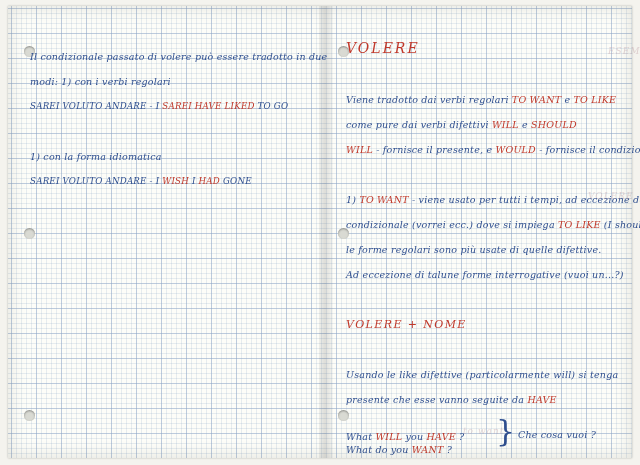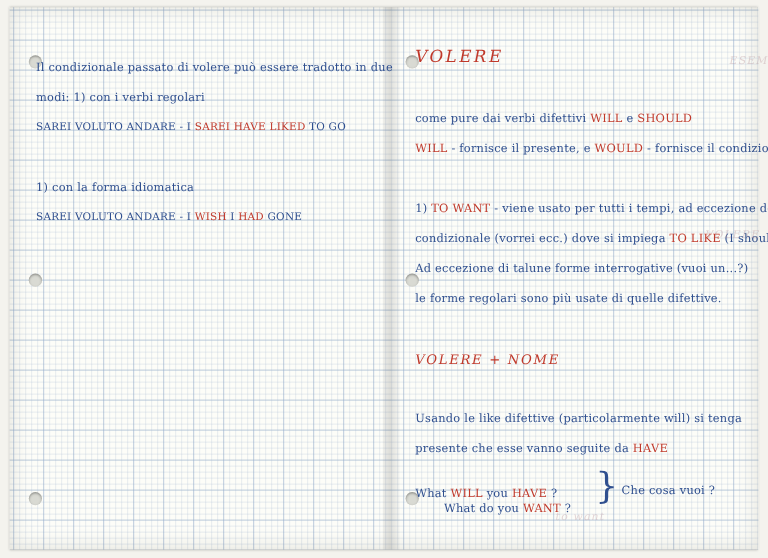--- a/index.html
+++ b/index.html
@@ -58,38 +58,39 @@
   .hole.r1{left:330px;top:40px}
   .hole.r2{left:330px;top:222px}
   .hole.r3{left:330px;top:404px}
 
   .col{position:absolute;}
   .left{left:22px;top:38px;width:280px;}
   .right{left:338px;top:28px;width:288px;}
 
   .hand{
     font-family:"DejaVu Serif", serif;
+    font-style:italic;
     letter-spacing:.2px;
     white-space:nowrap;
   }
   .blue{color:#2f4f8f;}
   .red{color:#c0392b;}
   .ln{line-height:25px;height:25px;font-size:9.5px;}
   .ln.small{font-size:8.7px;}
   .title{
     font-size:14px;letter-spacing:2px;color:#c0392b;
     font-family:"DejaVu Serif", serif;font-style:italic;
   }
   .sub{
     font-size:11px;letter-spacing:1.4px;color:#c0392b;
     font-family:"DejaVu Serif", serif;font-style:italic;
   }
   .pairwrap{position:relative;height:50px;}
   .pairwrap .l1x{position:absolute;top:12px;left:0;}
-  .pairwrap .l2x{position:absolute;top:25px;left:0;margin-left:24px;}
+  .pairwrap .l2x{position:absolute;top:25px;left:0;}
   .pairwrap .brc{position:absolute;left:150px;top:4px;font-size:30px;color:#2f4f8f;
     font-family:"DejaVu Serif",serif;line-height:1;}
   .pairwrap .trans{position:absolute;left:172px;top:10px;}
   .ghost{
     position:absolute;color:rgba(180,140,150,.35);font-size:9px;
     font-family:"DejaVu Serif",serif;font-style:italic;white-space:nowrap;margin-left:25px;
   }
 </style>
 </head>
 <body>
@@ -125,38 +126,41 @@
       </div>
     </div>
 
     <div class="col right">
       <div class="ln" style="height:28px;line-height:28px;">
         <span class="title">VOLERE</span>
       </div>
       <div class="ln"></div>
 
       <div class="ln hand">
+        <span class="blue">Viene tradotto dai verbi regolari </span><span class="red">TO WANT</span><span class="blue"> e </span><span class="red">TO LIKE</span>
+      </div>
+      <div class="ln hand">
         <span class="blue">come pure dai verbi difettivi </span><span class="red">WILL</span><span class="blue"> e </span><span class="red">SHOULD</span>
       </div>
       <div class="ln hand">
         <span class="red">WILL</span><span class="blue"> - fornisce il presente, e </span><span class="red">WOULD</span><span class="blue"> - fornisce il condizionale</span>
       </div>
       <div class="ln"></div>
 
       <div class="ln hand">
         <span class="blue">1) </span><span class="red">TO WANT</span><span class="blue"> - viene usato per tutti i tempi, ad eccezione del</span>
       </div>
       <div class="ln hand">
         <span class="blue">condizionale (vorrei ecc.) dove si impiega </span><span class="red">TO LIKE</span><span class="blue"> (I should like)</span>
       </div>
       <div class="ln hand">
-        <span class="blue">Ad eccezione di talune forme interrogative (vuoi un...?)</span>
+        <span class="blue">le forme regolari sono più usate di quelle difettive.</span>
       </div>
       <div class="ln hand">
-        <span class="blue">le forme regolari sono più usate di quelle difettive.</span>
+        <span class="blue">Ad eccezione di talune forme interrogative (vuoi un...?)</span>
       </div>
       <div class="ln"></div>
 
       <div class="ln">
         <span class="sub">VOLERE + NOME</span>
       </div>
       <div class="ln"></div>
 
       <div class="ln hand">
         <span class="blue">Usando le like difettive (particolarmente will) si tenga</span>

